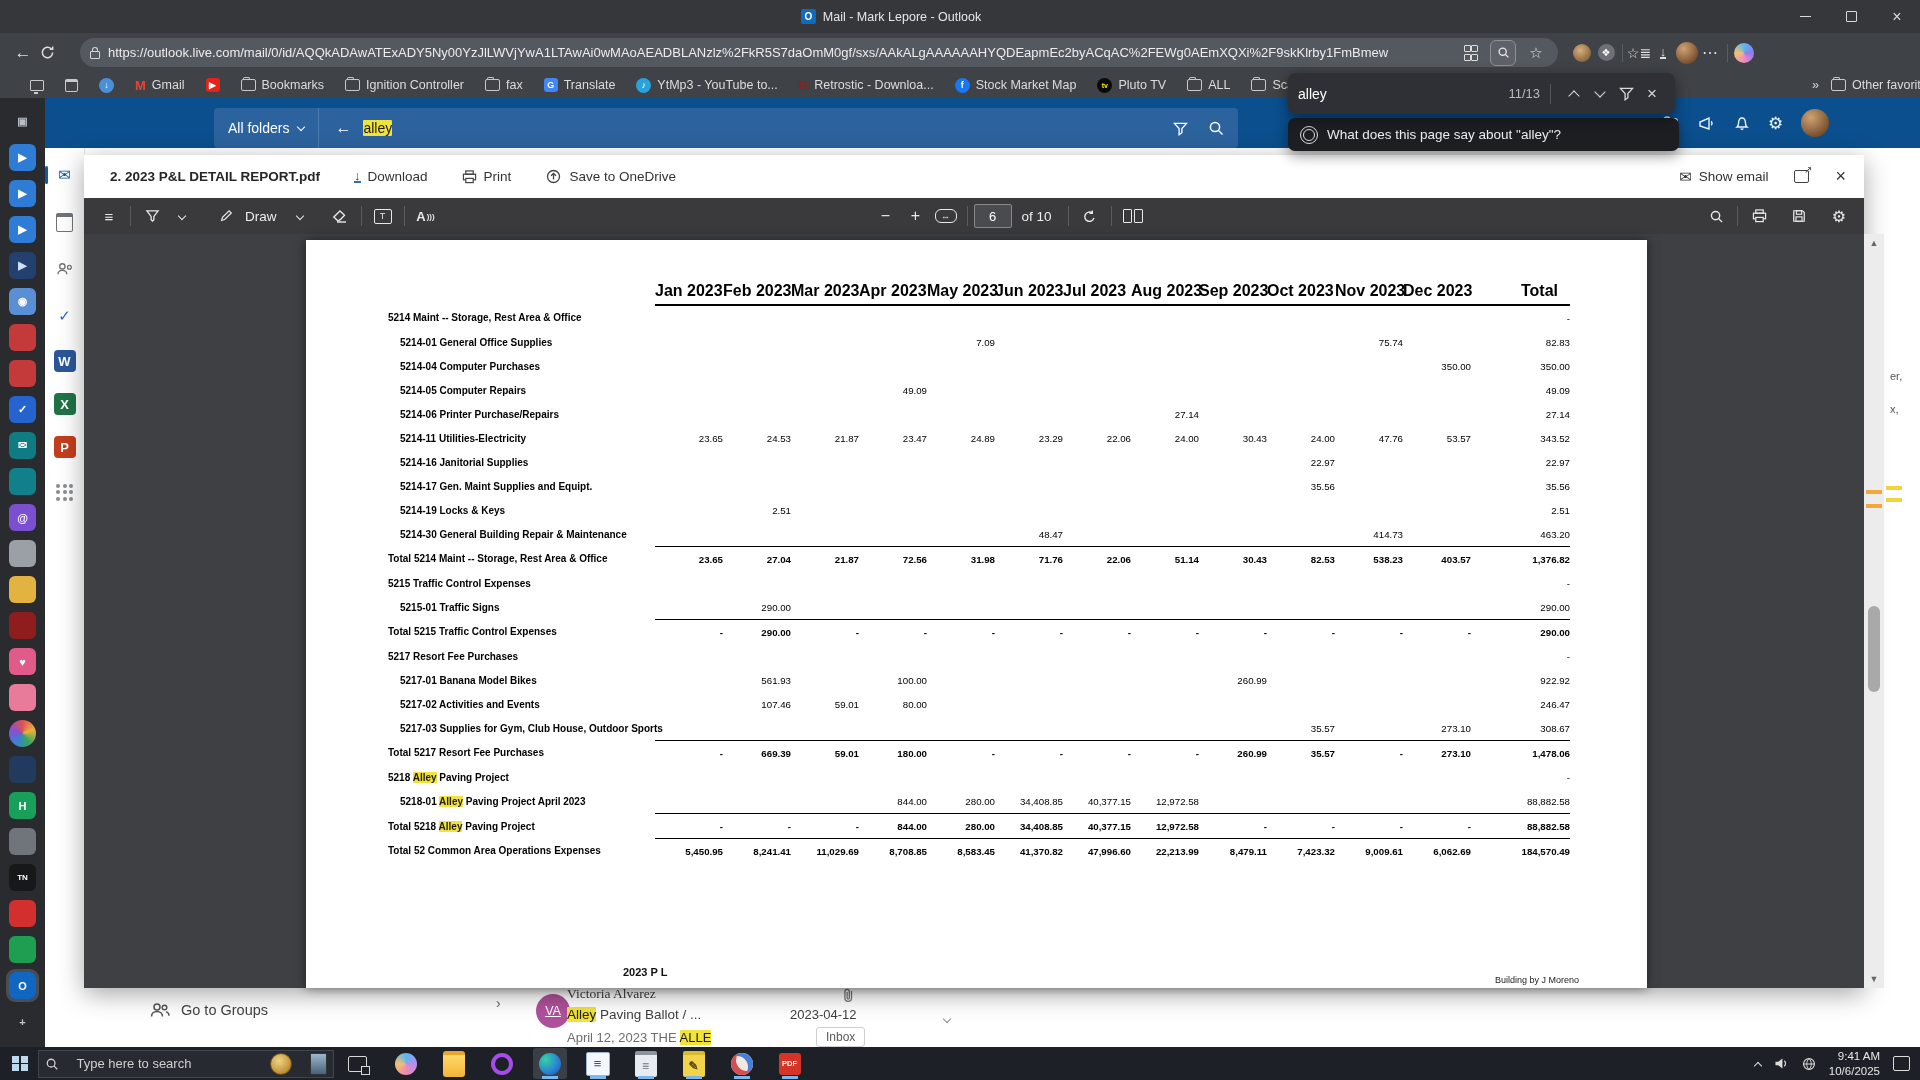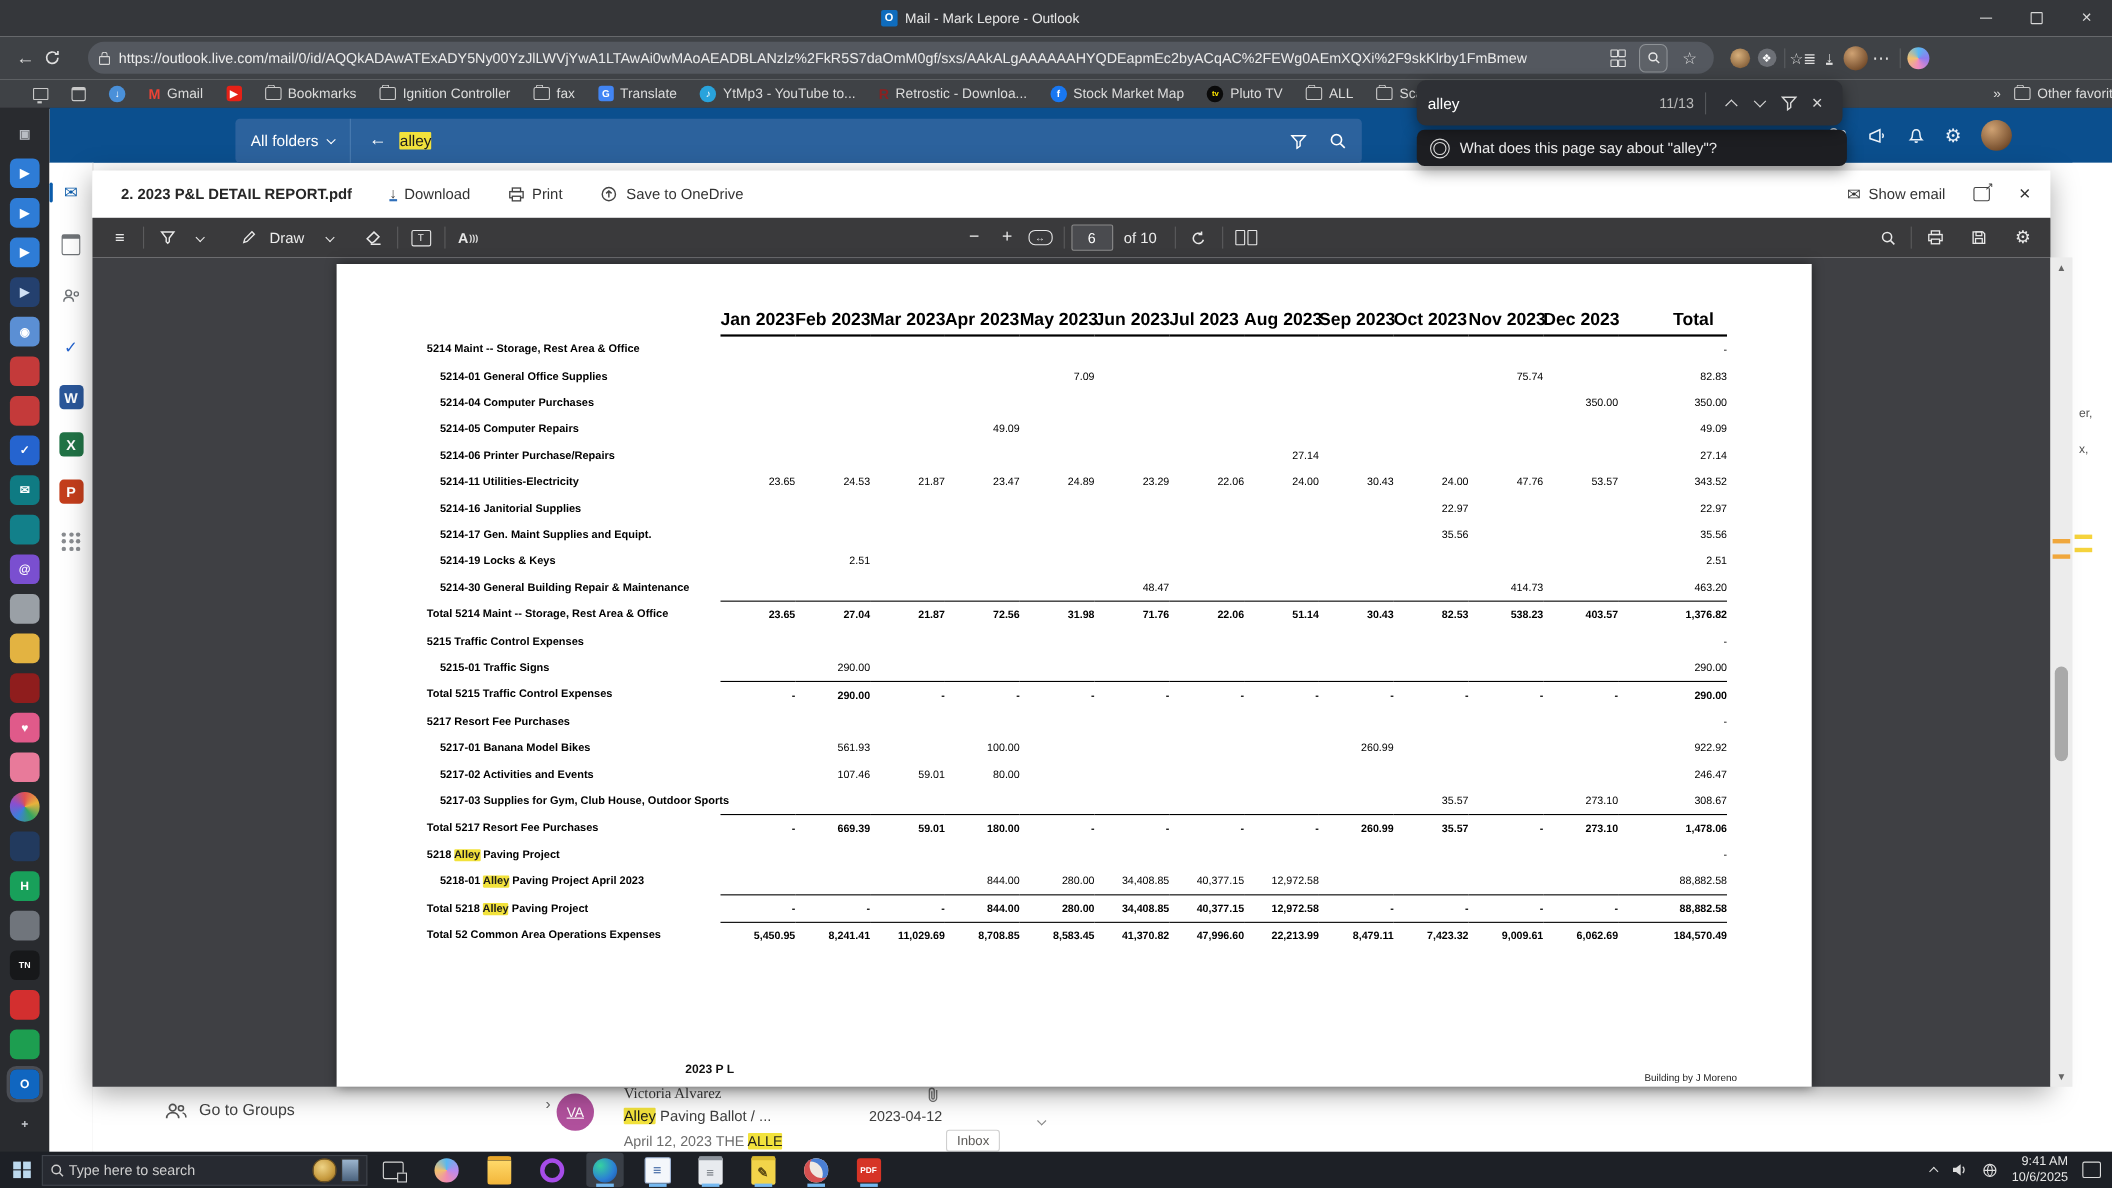--- a/index.html
+++ b/index.html
@@ -76,21 +76,21 @@
   .ab{width:26px;height:26px;border-radius:4px;display:flex;align-items:center;justify-content:center;font-size:15px;position:relative;}
   .ab.sel:before{content:'';position:absolute;left:-7px;top:4px;width:3px;height:18px;background:#0b5cab;border-radius:2px;}
   .ab .cal{width:15px;height:14px;border:1.6px solid #707478;border-top-width:4px;border-radius:2px;}
   .abgrid{display:grid;grid-template-columns:4px 4px 4px;grid-gap:2.5px;}
   .abgrid span{width:4px;height:4px;background:#8a8d91;border-radius:50%;}
 
   
   .bottom-sliver{left:84px;top:985px;width:1836px;height:62px;background:#fff;overflow:hidden;}
   .gtg{position:absolute;left:66px;top:17px;display:flex;align-items:center;gap:11px;color:#424242;font-size:14.5px;}
   .email-item{position:absolute;left:320px;top:0;width:560px;height:62px;font-size:13px;color:#333;}
-  .va{position:absolute;left:102px;top:9px;width:34px;height:34px;border-radius:50%;background:#b0509c;color:#fff;
+  .va{position:absolute;left:132px;top:9px;width:34px;height:34px;border-radius:50%;background:#b0509c;color:#fff;
       font-size:12.5px;display:flex;align-items:center;justify-content:center;text-decoration:underline;}
   .badge{display:inline-block;border:1px solid #cfcfcf;border-radius:3px;padding:2px 9px;color:#5d5b58;font-size:12px;}
 
   
   .overlay{left:84px;top:155px;width:1780px;height:833px;z-index:10;box-shadow:0 6px 24px rgba(0,0,0,.35);}
   .pdf-head{position:absolute;left:0;top:0;width:100%;height:43px;background:#fff;border-bottom:1px solid #e4e4e4;
             display:flex;align-items:center;color:#333;font-size:13.5px;}
   .ph-item{display:flex;align-items:center;gap:7px;margin-right:34px;white-space:nowrap;}
   .dl-ic{color:#3a3a3a;font-size:13px;border-bottom:2px solid #2f6fba;line-height:11px;}
   .pdf-toolbar{position:absolute;left:0;top:43px;width:100%;height:36px;background:#3a3a3c;display:flex;align-items:center;color:#ededed;}
@@ -122,21 +122,21 @@
   .pdf-sb{left:1864px;top:234px;width:20px;height:754px;background:#ececec;z-index:11;}
   .sb-arrow{position:absolute;left:0;width:20px;height:18px;color:#666;font-size:9px;display:flex;align-items:center;justify-content:center;}
   .sb-thumb{position:absolute;left:4px;top:372px;width:12px;height:86px;background:#a9a9a9;border-radius:6px;}
   .sb-mark{position:absolute;left:2px;width:16px;height:4px;background:#f0a73c;}
   .right-sliver{left:1884px;top:148px;width:36px;height:899px;background:#fff;color:#555;font-size:11px;text-align:right;}
 
   
   .taskbar{left:0;top:1047px;width:1920px;height:33px;background:#1d2026;z-index:70;display:flex;align-items:center;color:#e8e8e8;}
   .win{margin-left:12px;display:grid;grid-template-columns:7px 7px;grid-gap:1.5px;}
   .win span{width:7px;height:7px;background:#bcd9ee;}
-  .tsearch{margin-left:10px;width:282px;height:26px;background:#272a31;border:1px solid #41454d;display:flex;align-items:center;gap:4px;padding:0 6px;color:#cfcfcf;font-size:13px;}
+  .tsearch{margin-left:10px;width:282px;height:26px;background:#272a31;border:1px solid #41454d;display:flex;align-items:center;gap:18px;padding:0 6px;color:#cfcfcf;font-size:13px;}
   .medal{width:20px;height:20px;border-radius:50%;background:radial-gradient(circle at 40% 35%,#eed386,#c79b3f 60%,#8a6523);border:1px solid #6e5220;margin-left:auto;flex:0 0 auto;}
   .photo{width:15px;height:20px;background:linear-gradient(#9db6cf,#49617c);border:1px solid #333;flex:0 0 auto;}
   .taskview{margin-left:14px;width:17px;height:14px;border:1.6px solid #d8d8d8;border-radius:2px;position:relative;}
   .taskview:after{content:'';position:absolute;right:-4px;bottom:-4px;width:7px;height:7px;border:1.6px solid #d8d8d8;background:#1d2026;}
   .tapps{display:flex;align-items:center;margin-left:22px;gap:14px;}
   .tapp{width:34px;height:31px;display:flex;align-items:center;justify-content:center;position:relative;flex:0 0 auto;}
   .tapp.active{background:#3a3f47;border-radius:3px;}
   .tapp.open:after{content:'';position:absolute;bottom:0;left:9px;width:16px;height:2.6px;background:#76b9f0;}
   .ti{width:22px;height:22px;border-radius:4px;display:flex;align-items:center;justify-content:center;font-weight:bold;}
   .ti.copilot2{border-radius:50%;background:conic-gradient(#58b8f0,#b78bf0,#f08bb0,#f0c070,#58b8f0);}
@@ -408,21 +408,21 @@
       <span class="va">VA</span>
       <div class="abs" style="left:163px;top:1px;font-size:13.5px;color:#3a3a3a;font-family:Liberation Serif, serif;">Victoria Alvarez</div>
       <div class="abs" id="email-subject" style="left:163px;top:22px;font-size:13.5px;color:#3f3f3f;"><span class="hl">Alley</span> Paving Ballot / ...</div>
       <div class="abs" id="email-preview" style="left:163px;top:45px;font-size:13px;color:#6d6d6d;white-space:nowrap;">April 12, 2023 THE <span class="hl">ALLE</span></div>
       <span class="abs" style="left:438px;top:3px;">
         <svg class="i" width="12" height="14" viewBox="0 0 12 14">
             <path d="M9.5 3v7a3.3 3.3 0 0 1-6.6 0V3.5a2.2 2.2 0 0 1 4.4 0V10a1.1 1.1 0 0 1-2.2 0V4" fill="none" stroke="#777" stroke-width="1.3"></path>
           </svg>
       </span>
       <div class="abs" style="left:386px;top:22px;font-size:13px;color:#3f3f3f;">2023-04-12</div>
-      <span class="abs badge" style="left:412px;top:42px;margin-left:44px;">Inbox</span>
+      <span class="abs badge" style="left:412px;top:42px;">Inbox</span>
       <span class="abs" style="left:540px;top:25px;color:#8a8a8a;"><span class="chev small"></span></span>
     </div>
   </div>
 
   <div class="abs overlay">
     <div class="pdf-head">
       <span class="ph-item" style="margin-left:26px;font-weight:bold;color:#262626;">
         <span>2. 2023 P&amp;L DETAIL REPORT.pdf</span>
       </span>
       <span class="ph-item">

